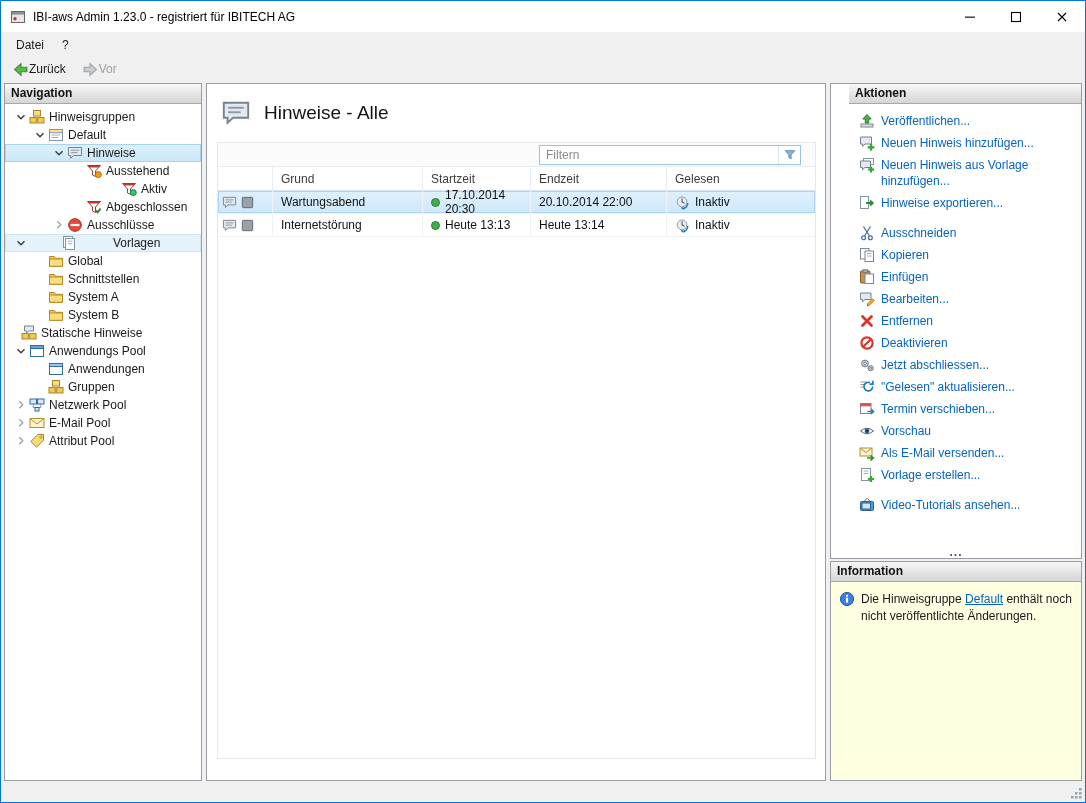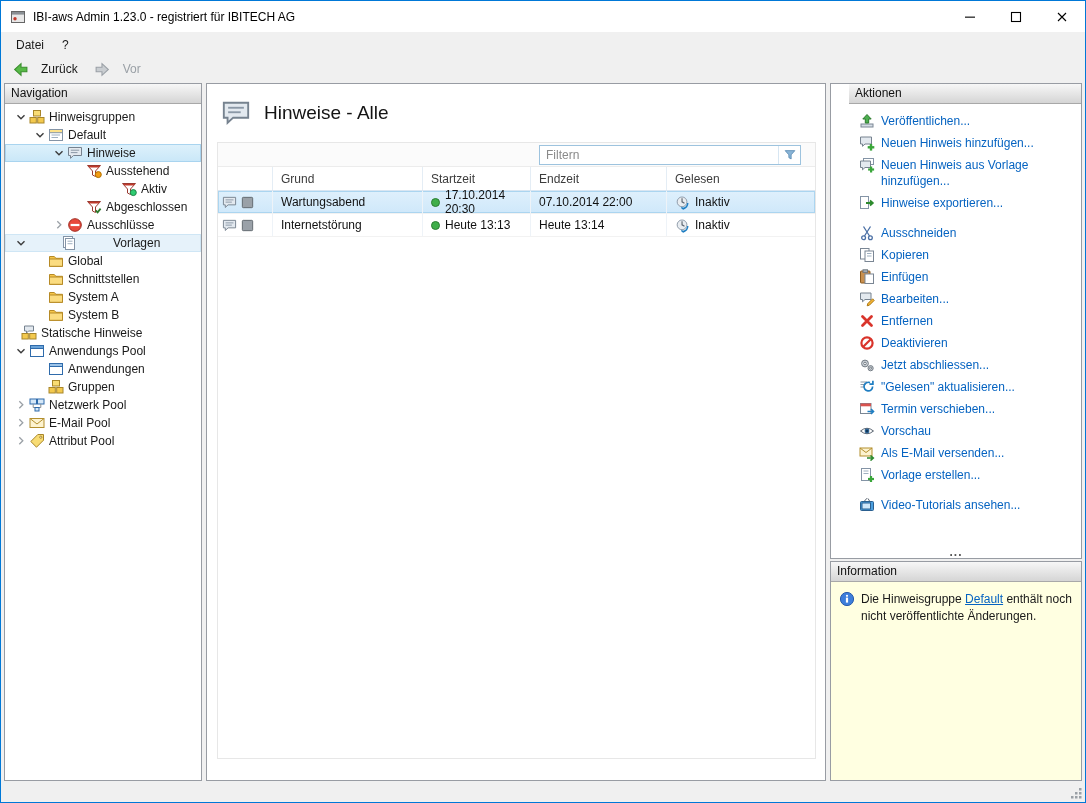--- a/index.html
+++ b/index.html
@@ -11,27 +11,27 @@
   .titlebar { height:31px; background:#fff; display:flex; align-items:center; }
   .app-icon-slot { margin:0 7px 0 9px; display:inline-flex; }
   .title-text { font-size:12px; color:#000; }
   .win-buttons { margin-left:auto; display:flex; height:100%; }
   .win-btn { width:46px; height:100%; display:flex; align-items:center; justify-content:center; }
 
   
   .menubar { height:25px; background:#f0f0f0; display:flex; align-items:center; padding-left:6px; }
   .menu-item { padding:4px 9px; color:#1a1a1a; }
   .toolbar { height:24px; display:flex; align-items:center; padding-left:5px; gap:4px; }
-  .tool-btn { display:flex; align-items:center; gap:12px; padding:2px 6px; }
+  .tool-btn { display:flex; align-items:center; gap:0; padding:2px 6px; }
   .tool-label { color:#1a1a1a; }
   .tool-btn.disabled .tool-label { color:#9aa0a6; }
 
   
   .panel { position:absolute; background:#fff; border:1px solid #989ca3; }
-  .panel-header { height:20px; line-height:19px; background:linear-gradient(#f7f7f7,#d5d5d5); border-bottom:1px solid #a8a8a8; font-weight:normal; font-size:12px; color:#111; padding:0 6px; }
+  .panel-header { height:20px; line-height:19px; background:linear-gradient(#f7f7f7,#d5d5d5); border-bottom:1px solid #a8a8a8; font-weight:bold; font-size:12px; color:#111; padding:0 6px; }
   .nav-panel { left:3px; top:82px; width:198px; height:698px; }
   .main-panel { left:205px; top:82px; width:620px; height:698px; }
   .actions-panel { left:829px; top:82px; width:252px; height:476px;padding-left:18px; }
   .info-panel { left:829px; top:560px; width:252px; height:220px; background:#ffffe1; }
 
   
   .ic { display:inline-flex; align-items:center; justify-content:center; flex:none; }
   .chev { width:16px; height:16px; }
 
   
@@ -425,21 +425,21 @@
               </span>
             </div>
             <div class="td c1">
               <span>Wartungsabend</span>
             </div>
             <div class="td c2">
               <span class="dot"></span>
               <span>17.10.2014 20:30</span>
             </div>
             <div class="td c3">
-              <span>07.10.2014 22:00</span>
+              <span>20.10.2014 22:00</span>
             </div>
             <div class="td c4">
               <span class="ic" style="width:15px;height:15px">
                 <svg width="15" height="15" viewBox="0 0 16 16" xmlns="http://www.w3.org/2000/svg">
                   <circle cx="7.5" cy="7.3" r="5.2" fill="#e9edf1" stroke="#8b98a6"></circle>
                   <path d="M7.5 3.5 v3.8 l2.6 1.6" fill="none" stroke="#5a6470" stroke-width="1.2"></path>
                   <path d="M13.6 8.5 a6.2 6.2 0 0 1 -5 5.9" fill="none" stroke="#1f7ec2" stroke-width="1.6"></path>
                   <path d="M6.8 13.2 l1.9 1.6 2-0.9" fill="none" stroke="#1f7ec2" stroke-width="1.4"></path>
                 </svg>
               </span>

